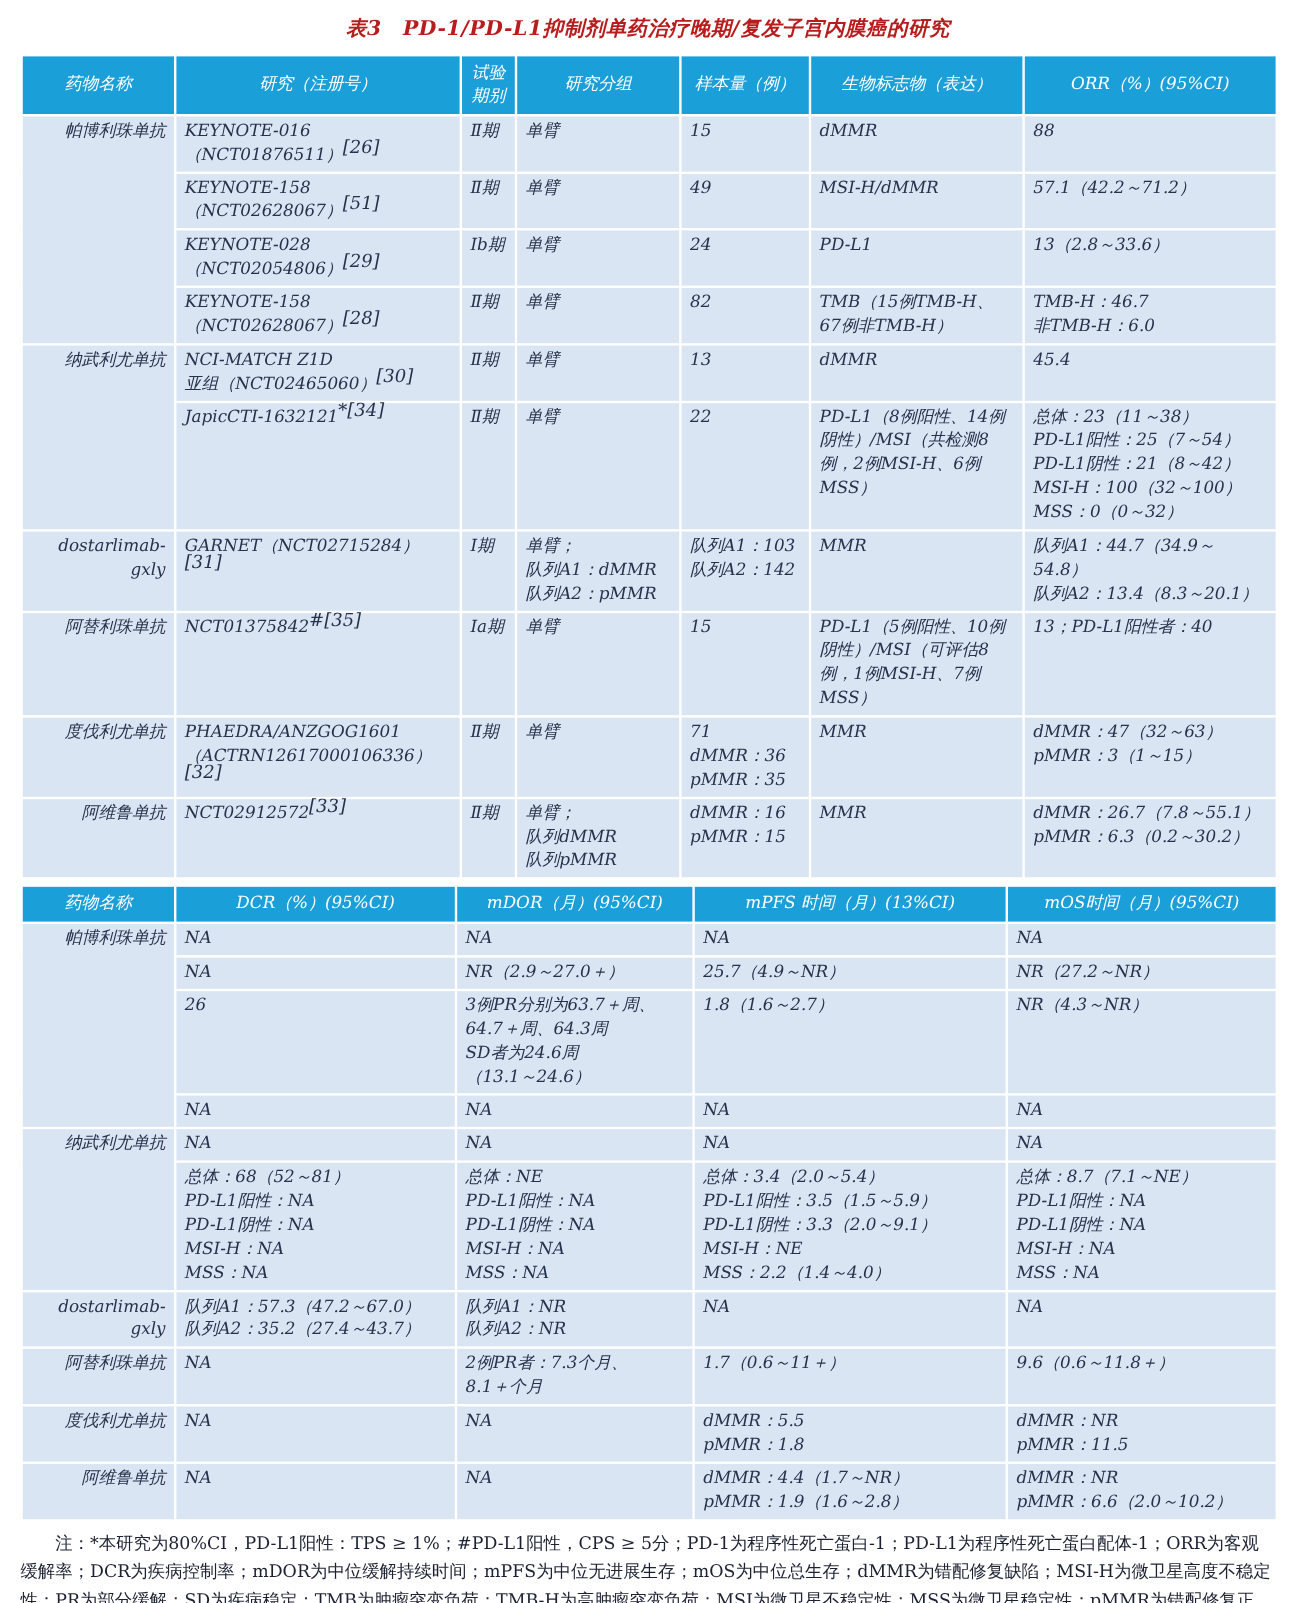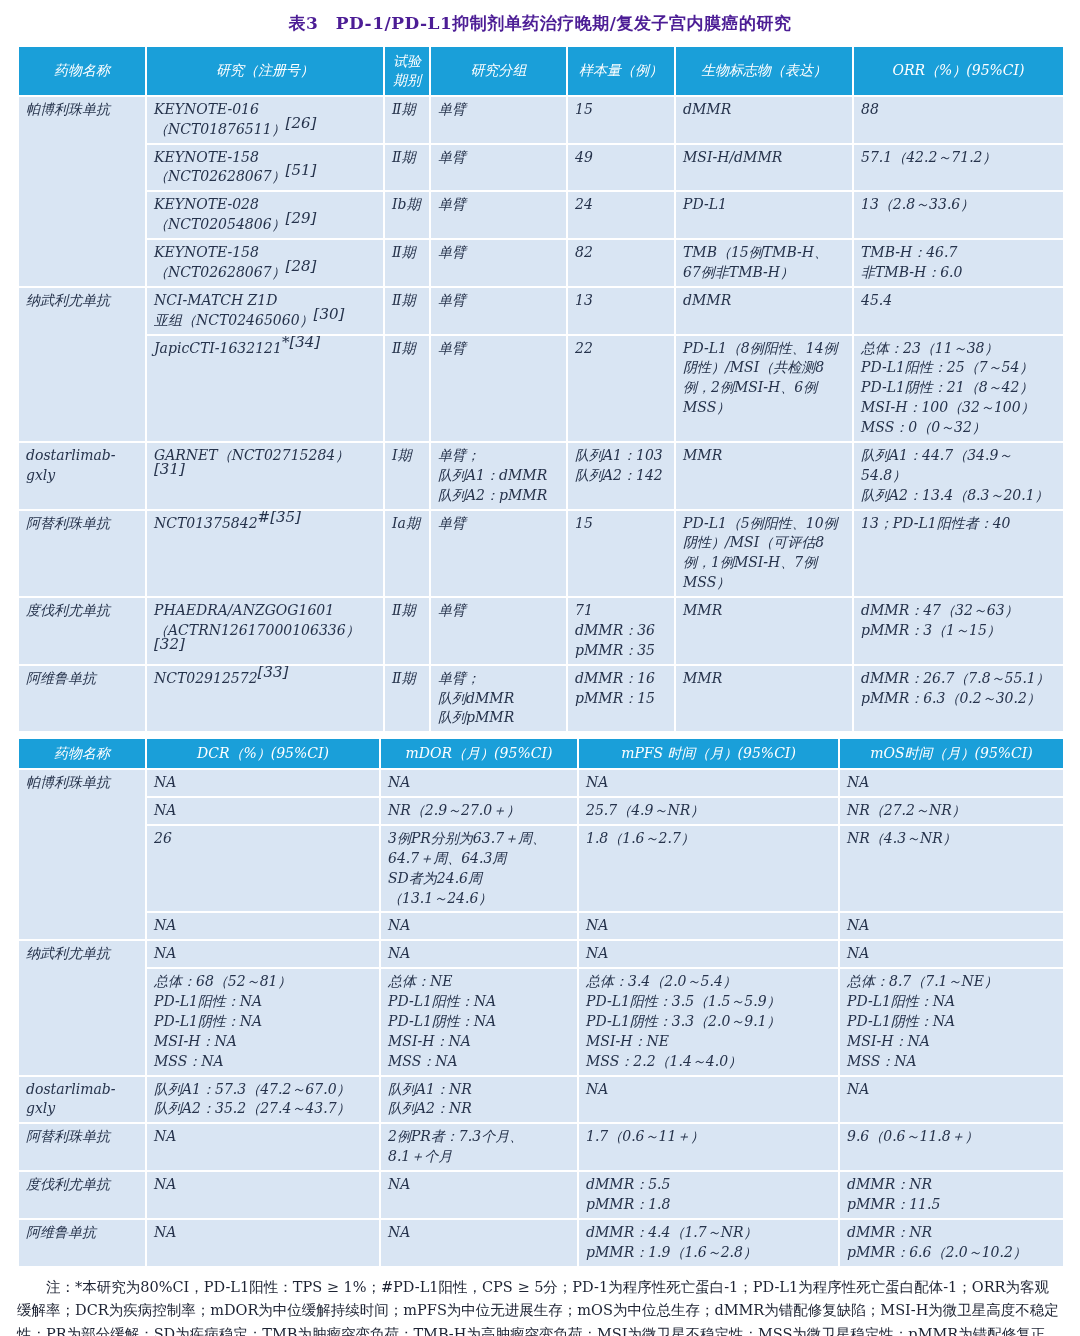--- a/index.html
+++ b/index.html
@@ -7,23 +7,24 @@
     background:#ffffff;
     width:1080px;
     font-family:"DejaVu Serif","DejaVu Sans",serif;
     color:#25324b;
   }
   .page{ width:1080px; padding-top:8px; }
   .title{
     text-align:center;
     font-size:17px;
     font-weight:bold;
-    color:#4c1d95;
+    color:#b91c1c;
     margin:4px 0 10px 0;
     letter-spacing:0.5px;
+    font-style:italic;
   }
   table{
     border-collapse:collapse;
     table-layout:fixed;
     width:1046px;
     margin:0 17px;
     font-size:14px;
     font-style:italic;
   }
   table.t2{ margin-top:4px; }
@@ -39,21 +40,21 @@
   th{
     background:#1a9fd9;
     color:#ffffff;
     font-weight:normal;
     text-align:center;
     vertical-align:middle;
     padding:5px 4px;
     line-height:1.35;
   }
   td{ background:#d9e5f3; }
-  td.drug{ background:#d9e5f3; }
+  td.drug{ background:#d9e5f3;text-align:right; }
   sup{ font-size:15px; line-height:0; }
   .note{
     margin:8px 17px 10px 17px;
     font-size:14.5px;
     line-height:1.62;
     color:#1c2232;
     text-indent:2em;
   }
   
   .t1 col:nth-child(1){width:128px}
@@ -216,21 +217,21 @@
         <col>
         <col>
         <col>
         <col>
       </colgroup>
     <thead>
         <tr>
           <th>药物名称</th>
           <th>DCR（%）(95%CI)</th>
           <th>mDOR（月）(95%CI)</th>
-          <th>mPFS 时间（月）(95%CI)</th>
+          <th>mPFS 时间（月）(13%CI)</th>
           <th>mOS时间（月）(95%CI)</th>
         </tr>
       </thead>
     <tbody>
         <tr>
           <td class="drug" rowspan="4">帕博利珠单抗</td>
           <td>NA</td>
           <td>NA</td>
           <td>NA</td>
           <td>NA</td>

